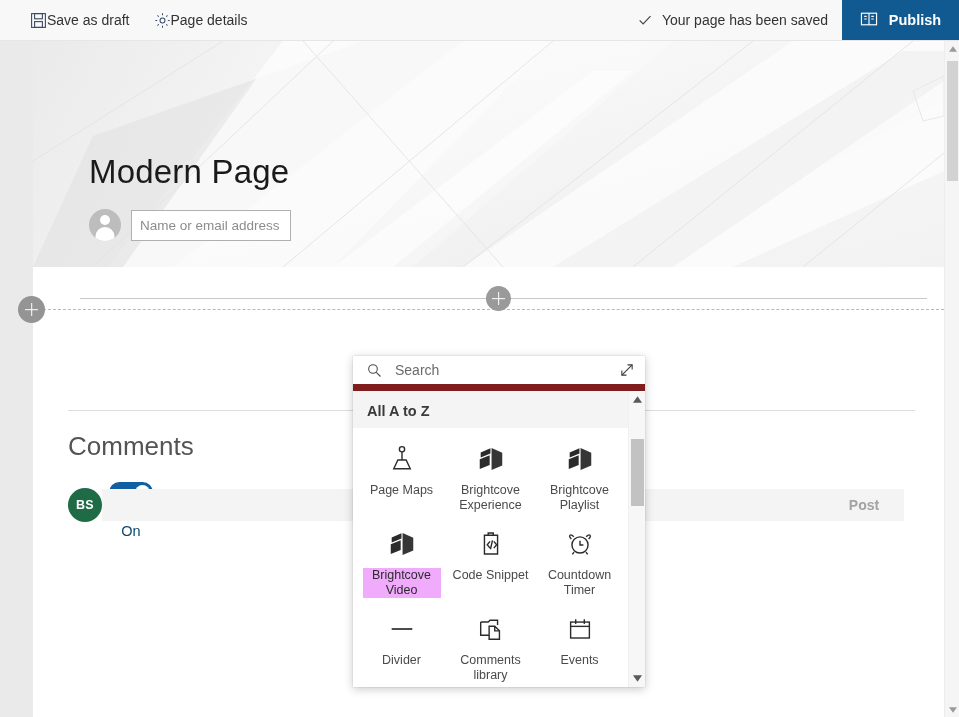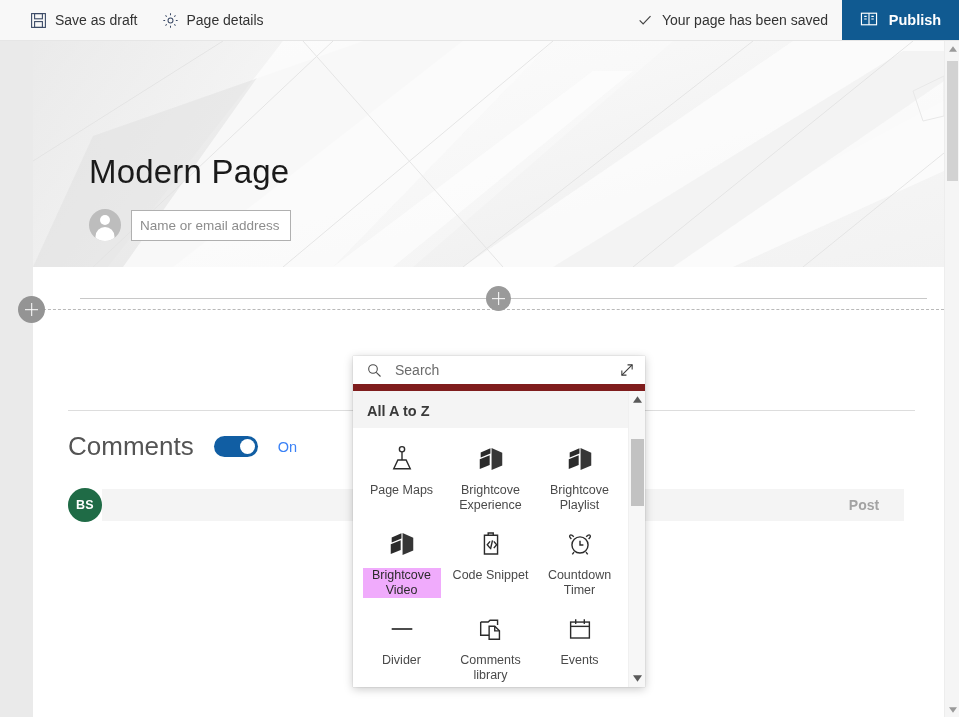--- a/index.html
+++ b/index.html
@@ -16,21 +16,21 @@
     position: absolute; top: 0; left: 0;
     width: 959px; height: 41px;
     background: #f8f8f8;
     border-bottom: 1px solid #e6e6e6;
     display: flex; align-items: stretch;
     z-index: 60;
   }
   .cmd-left { display: flex; align-items: stretch; padding-left: 18px; }
   .cmd-right { margin-left: auto; display: flex; align-items: stretch; }
   .cmd-btn {
-    display: flex; align-items: center; gap: 8px;
+    display: flex; align-items: center; 
     padding: 0 12px; cursor: pointer;
     font-size: 14px; color: #333333;
     background: transparent; border: none;
     font-family: "Liberation Sans", sans-serif;
     white-space: nowrap;
   }
   .cmd-icon { display: flex; align-items: center; color: #3b4a66; }
   .saved-msg {
     display: flex; align-items: center; gap: 9px;
     font-size: 14px; color: #333333; padding: 0 14px;
@@ -151,36 +151,36 @@
   .plus-circle-lg::after { top: 50%; left: 6px; height: 1.7px; width: 13px; transform: translateY(-50%); }
 
   
   .comments-rule {
     position: absolute; left: 35px; top: 369px;
     width: 847px; height: 0;
     border-top: 1px solid #dddddd;
   }
   .comments-head {
     position: absolute; left: 35px; top: 390px;
-    display: flex; align-items: center; gap: 20px;
+    display: flex; align-items: center; gap: 20px; flex-direction: column;
   }
   .comments-title {
     font-size: 26px; color: #545454; font-weight: normal;
     font-family: "Liberation Sans", sans-serif;
   }
   .toggle {
     width: 44px; height: 21px; border-radius: 11px;
     background: #115ea3; position: relative; cursor: pointer; flex: none;
   }
   .toggle-knob {
     position: absolute; right: 3px; top: 3px;
     width: 15px; height: 15px; border-radius: 50%;
     background: #ffffff;
   }
-  .toggle-label { font-size: 14.5px; color: #3b82f6; }
+  .toggle-label { font-size: 14.5px; color: #0c4a6e; }
 
   .comment-row {
     position: absolute; left: 35px; top: 447px;
     width: 836px; display: flex; align-items: center; 
   }
   .avatar-init {
     width: 34px; height: 34px; border-radius: 50%;
     background: #1f6b46; color: #ffffff;
     display: flex; align-items: center; justify-content: center;
     font-size: 12.5px; font-weight: bold; flex: none;

